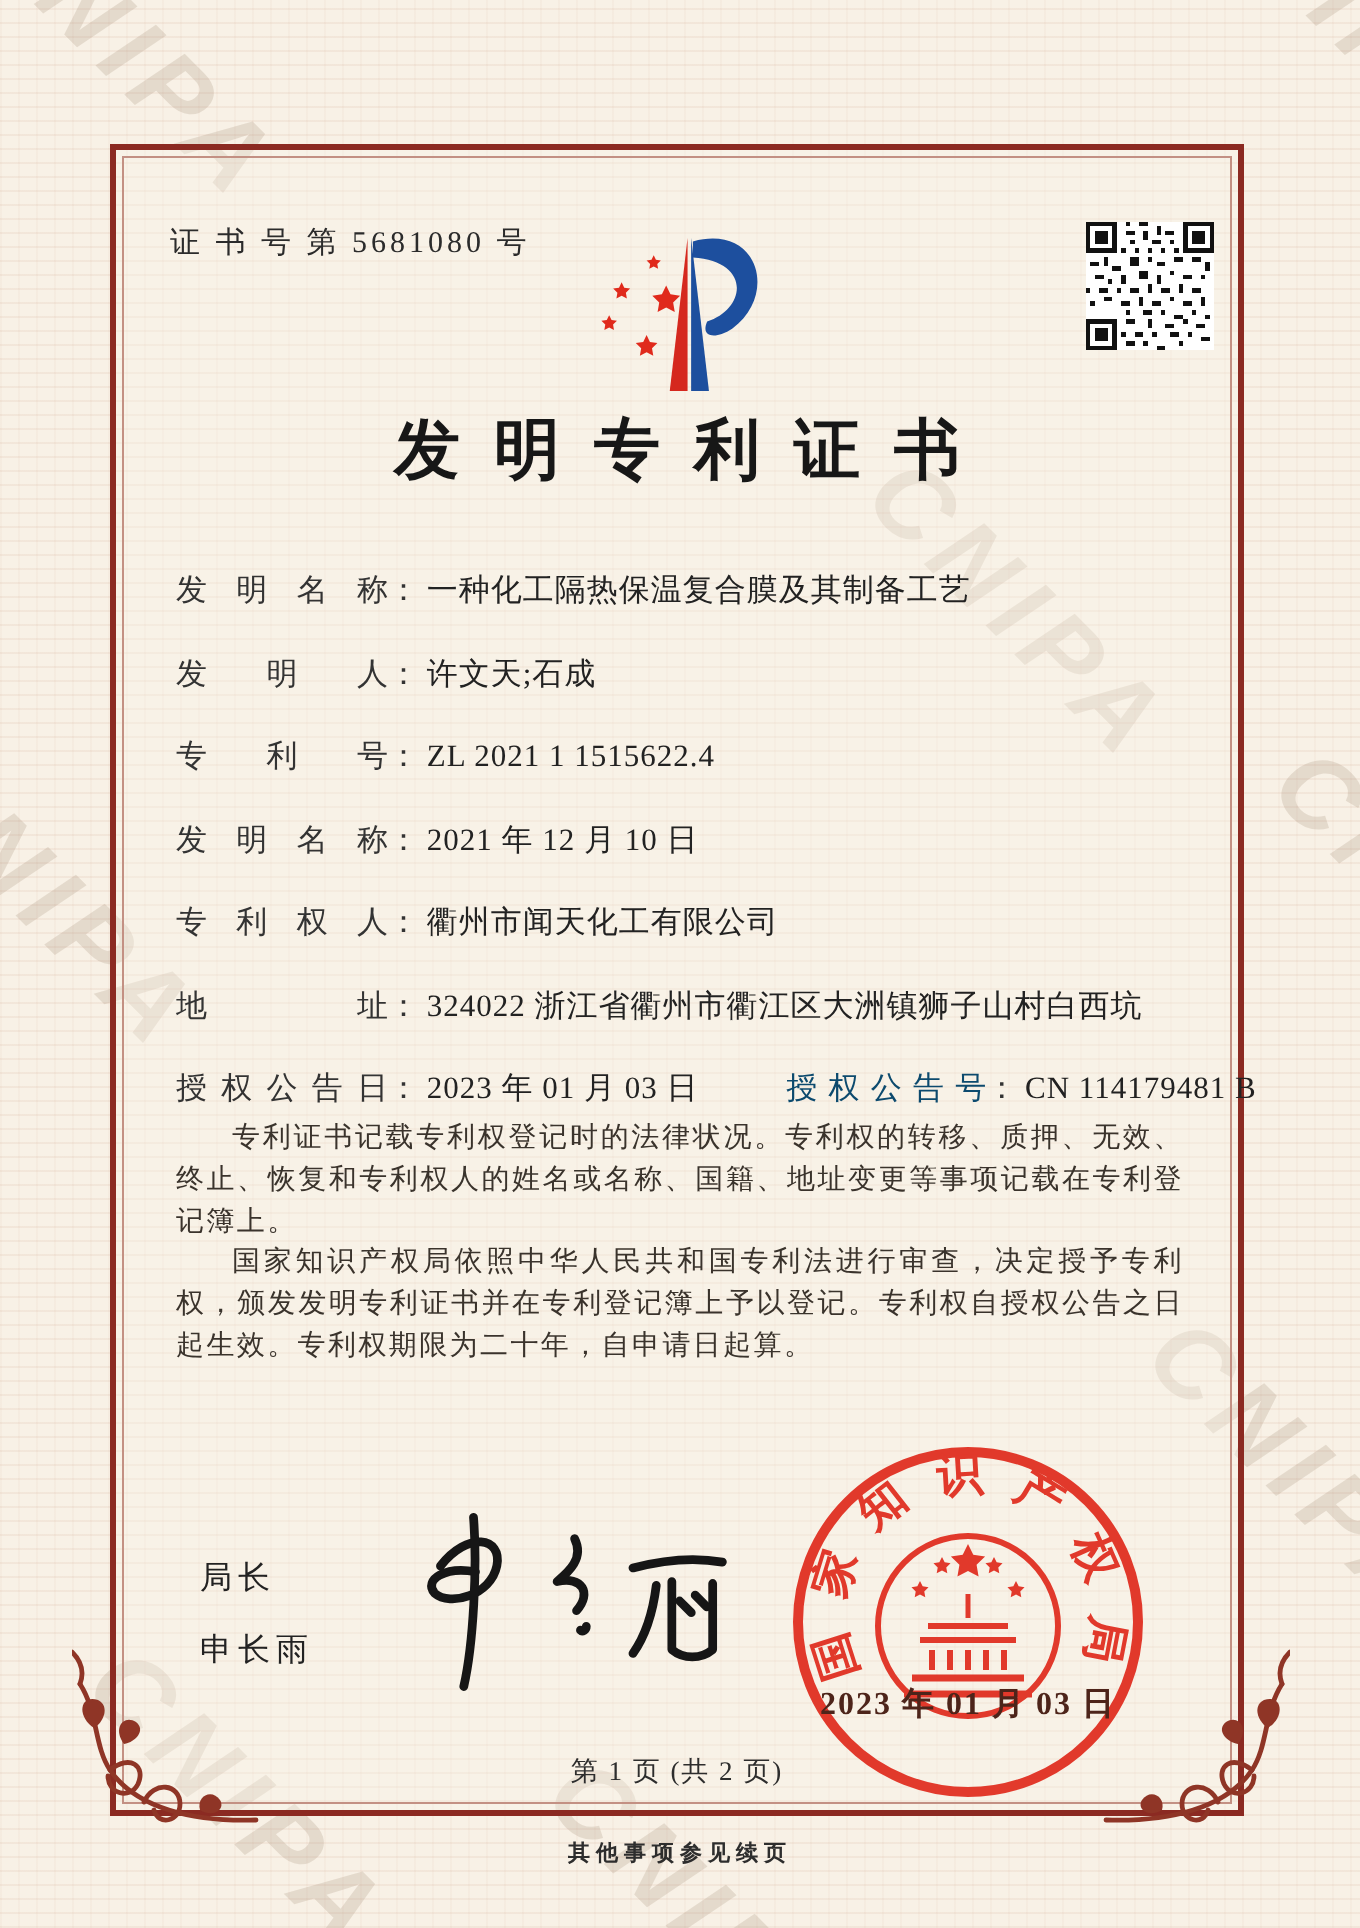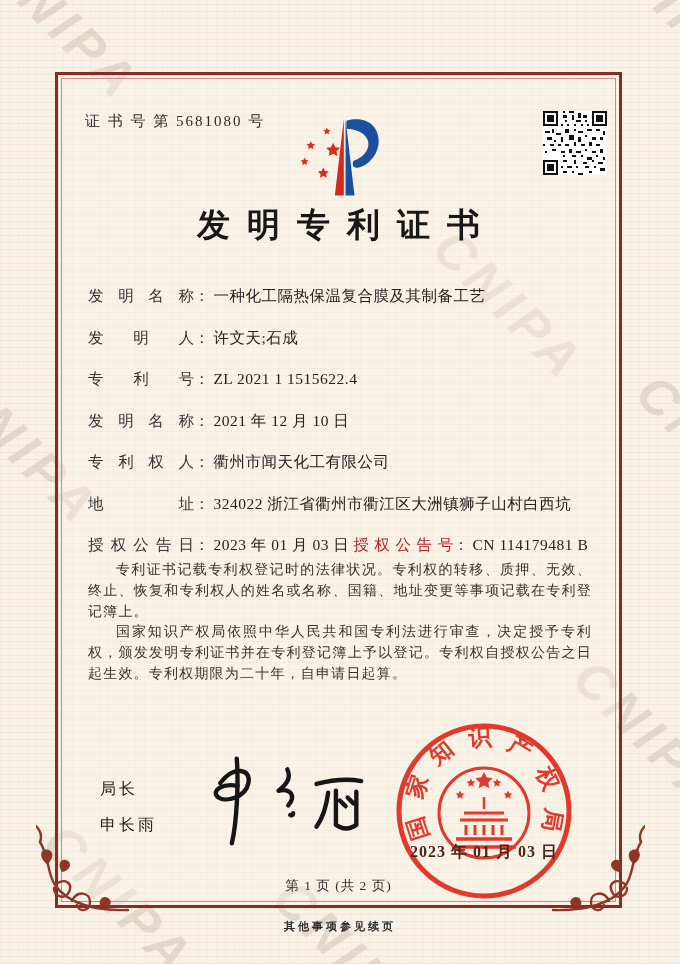--- a/index.html
+++ b/index.html
@@ -55,21 +55,21 @@
   }
   .field-row { line-height:18.5px; white-space:nowrap; }
   .flabel {
     display:inline-block; width:106px;
     text-align:justify; text-align-last:justify;
     color:#333; vertical-align:top;
   }
   .flabel2 {
     display:inline-block; width:100px;
     text-align:justify; text-align-last:justify;
-    color:#b91c1c; vertical-align:top; 
+    color:#0c4a6e; vertical-align:top; margin-left:40px;
   }
   .fcolon { color:#333; }
   .fvalue { color:#222; letter-spacing:0.5px; }
   
   .paras {
     position:absolute; left:88px; top:560px; width:504px;
     font-size:14px; line-height:20.8px; color:#3a332c;
     letter-spacing:1.2px; text-align:justify;
   }
   .paras p { text-indent:2em; }

